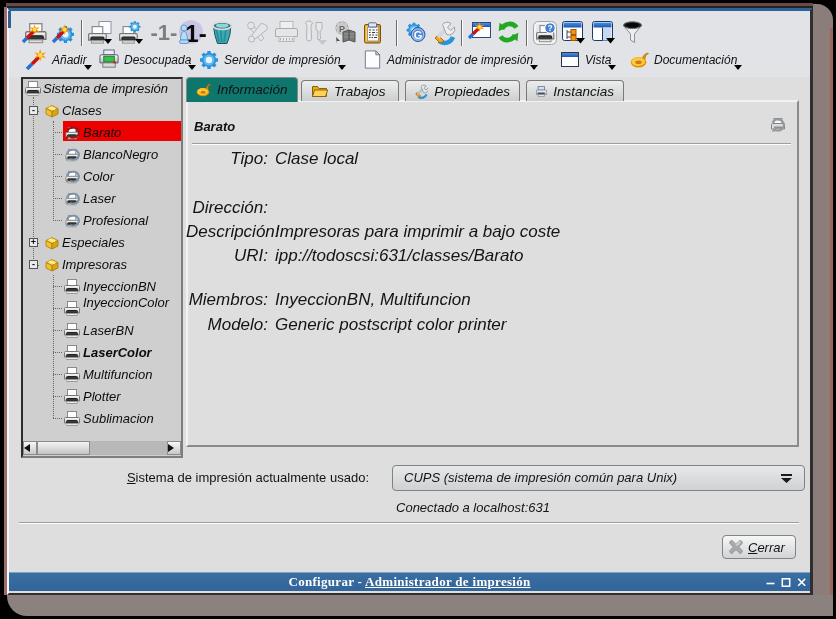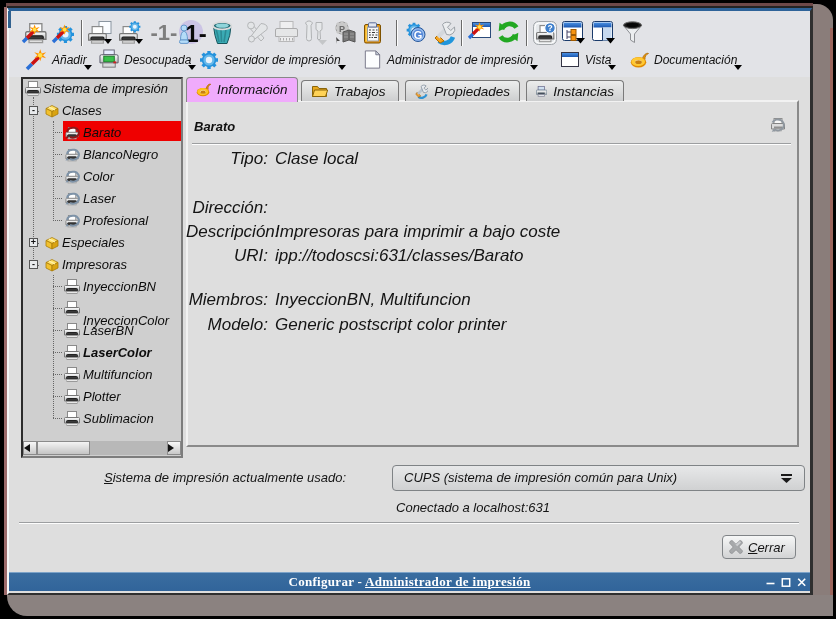--- a/index.html
+++ b/index.html
@@ -29,28 +29,28 @@
 #tree svg{position:absolute}
 .redsel{position:absolute;left:40px;top:42px;width:118px;height:20px;background:#ef0000}
 
 .sb{position:absolute;left:0px;top:362px;width:158px;height:14px;background:#b8b8b8}
 .sbb{position:absolute;top:0;width:14px;height:14px;background:linear-gradient(180deg,#f8f8f8,#c8c8c8);border:1px solid #8b8b8b}
 .sbsl{position:absolute;left:14px;top:0;width:53px;height:14px;background:linear-gradient(180deg,#f4f4f4,#c4c4c4);border:1px solid #8b8b8b}
 .sbb svg{display:block;margin:2px auto}
 
 .tab{position:absolute;height:21px;top:80px;background:linear-gradient(180deg,#eceded,#cdcecf);border:1px solid #7a7a7a;border-bottom:none;border-radius:4px 4px 0 0;display:flex;align-items:center;padding:0 9px;font-style:italic;font-size:13.5px;color:#111;white-space:nowrap}
 .tab svg{margin-right:6px}
-.tab.on{top:77px;height:25px;background:#f0abfc;border-color:#888;z-index:5;padding-bottom:2px}
+.tab.on{top:77px;height:25px;background:#0f766e;border-color:#888;z-index:5;padding-bottom:2px}
 #pane{left:186px;top:100px;width:613px;height:347px;background:#dedede;border:2px solid;border-color:#f2f2f2 #8a8a8a #8a8a8a #f2f2f2}
 
 .frow{position:absolute;left:186px;width:612px;height:20px;line-height:20px;font-style:italic;font-size:17px;color:#141414;white-space:nowrap}
 .fl{display:inline-block;width:82px;text-align:right;margin-right:7px}
 .hr{position:absolute;height:2px;background:linear-gradient(180deg,#9c9ea0 50%,#fdfdfd 50%)}
 
-.blabel{position:absolute;left:104px;top:465px;width:285px;height:26px;line-height:26px;text-align:left;font-style:italic;font-size:13px;color:#141414;white-space:nowrap}
+.blabel{position:absolute;left:84px;top:465px;width:285px;height:26px;line-height:26px;text-align:right;font-size:13px;color:#141414;white-space:nowrap}
 #combo{left:392px;top:465px;width:413px;height:26px;background:linear-gradient(180deg,#e7e8e9,#d0d1d2);border:1px solid #7f8386;border-radius:4px;font-style:italic;font-size:13px;color:#141414;line-height:24px;padding-left:11px;white-space:nowrap}
 #conn{left:186px;top:498px;width:574px;text-align:center;font-style:italic;font-size:13px;color:#141414;height:20px;line-height:20px}
 #closebtn{left:722px;top:535px;width:74px;height:24px;background:linear-gradient(180deg,#f6f7f7,#d2d3d4);border:1px solid #808487;border-radius:4px;display:flex;align-items:center;padding-left:5px;font-style:italic;font-size:13px;color:#141414}
 
 #tbar{left:9px;top:572px;width:801px;height:19px;background:linear-gradient(180deg,#3a6da0,#31649a);border-top:1px solid #7da3c8;text-align:center;color:#fff;font-family:"Liberation Serif",serif;font-weight:700;font-size:13px;line-height:18px;letter-spacing:0.3px}
 .u{text-decoration:underline}
 </style></head><body>
 <div id="page">
   <div class="abs stop"></div>
   <div class="abs sleft"></div>
@@ -353,21 +353,21 @@
     <div class="ti" style="left:20px;top:-1px">Sistema de impresión</div>
     <div class="ti" style="left:39px;top:21px">Clases</div>
     <div class="ti" style="left:60px;top:43px">Barato</div>
     <div class="ti" style="left:60px;top:65px">BlancoNegro</div>
     <div class="ti" style="left:60px;top:87px">Color</div>
     <div class="ti" style="left:60px;top:109px">Laser</div>
     <div class="ti" style="left:60px;top:131px">Profesional</div>
     <div class="ti" style="left:39px;top:153px">Especiales</div>
     <div class="ti" style="left:39px;top:175px">Impresoras</div>
     <div class="ti" style="left:60px;top:197px">InyeccionBN</div>
-    <div class="ti" style="left:60px;top:231px">InyeccionColor</div>
+    <div class="ti" style="left:60px;top:213px">InyeccionColor</div>
     <div class="ti" style="left:60px;top:241px">LaserBN</div>
     <div class="ti" style="left:60px;top:263px;font-weight:700">LaserColor</div>
     <div class="ti" style="left:60px;top:285px">Multifuncion</div>
     <div class="ti" style="left:60px;top:307px">Plotter</div>
     <div class="ti" style="left:60px;top:329px">Sublimacion</div>
 
     <div class="sb">
       <div class="sbb" style="left:0">
           <svg width="6" height="8">
             <path d="M6,0v8l-6,-4z" fill="#111"></path>

